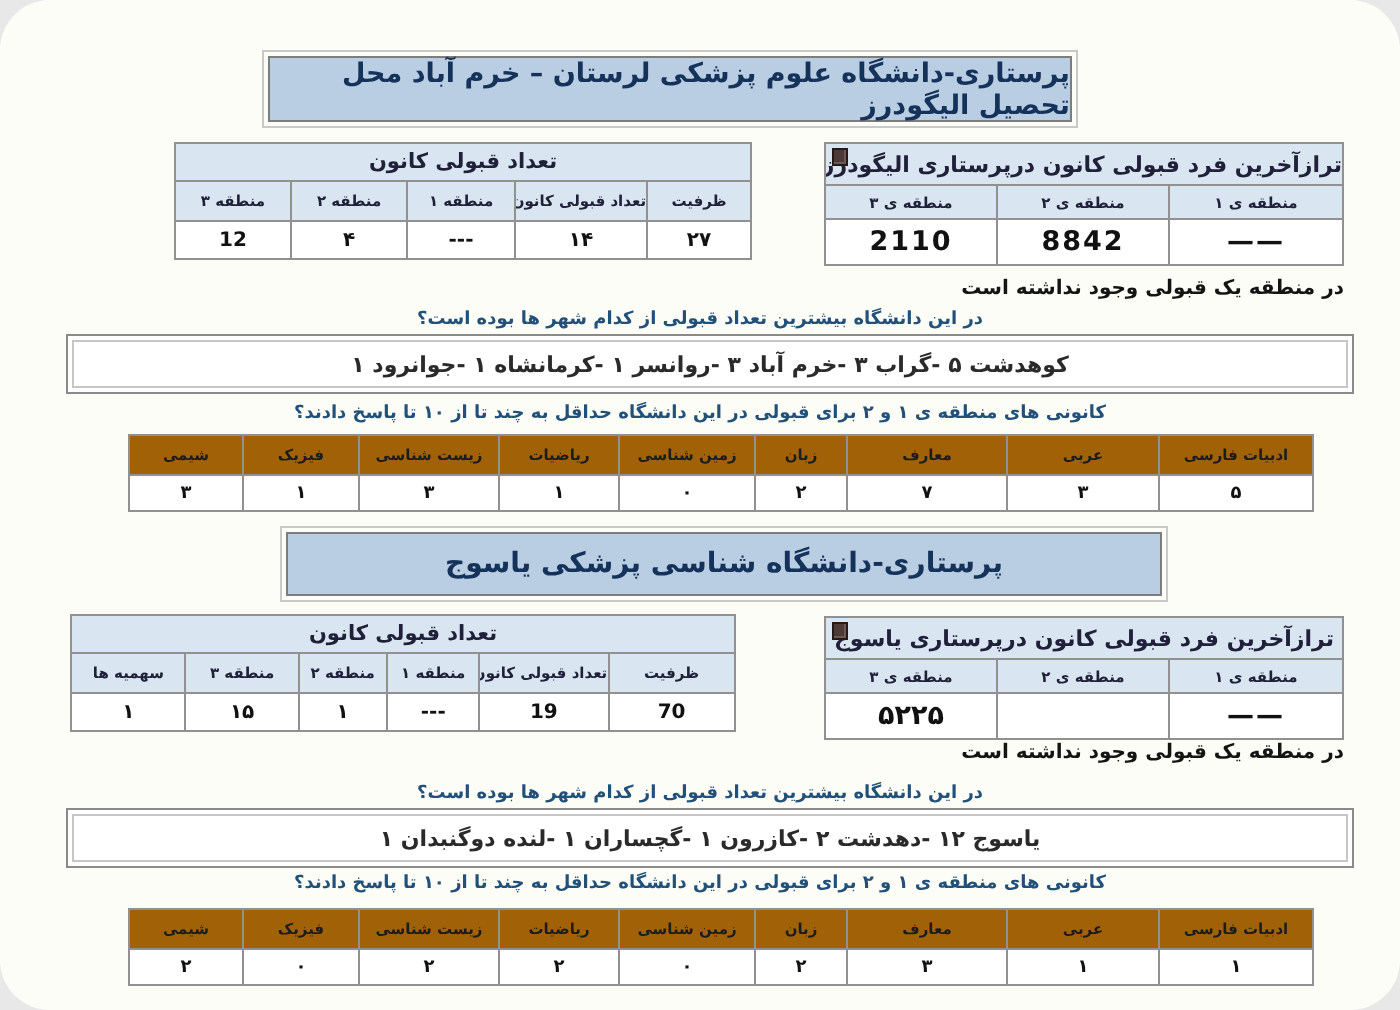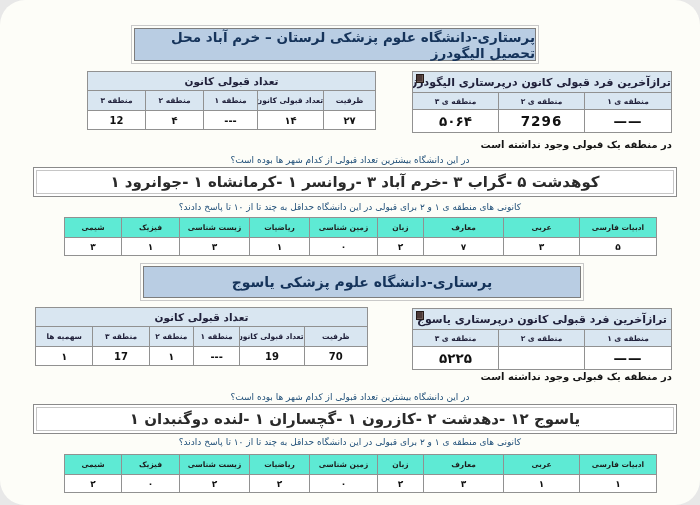--- a/index.html
+++ b/index.html
@@ -34,33 +34,33 @@
   .score-wrap tr.ttl th { height:21px; font-size:11px; }
   .score-wrap tr.cols th { height:17px; }
   .score-wrap tr.vals td { height:23px; font-size:13.5px; letter-spacing:1px; }
   .marker { position:absolute; left:3px; top:3px; width:8px; height:9px;
             background:#4c3a38; box-shadow:inset 0 0 0 1px #241a18, inset -2px -2px 0 #6d5a56; z-index:2; }
 
   .note { position:absolute; right:28px; font-size:10px; font-weight:bold; color:#141414; }
   .n1 { top:139px; } .n2 { top:371px; }
 
   .question { position:absolute; left:0; width:100%; text-align:center;
-              font-size:9px; font-weight:normal; color:#215079; }
+              font-size:9px; font-weight:bold; color:#215079; }
   .qa1 { top:155px; } .qb1 { top:202px; } .qa2 { top:392px; } .qb2 { top:437px; }
 
   .cities-box { position:absolute; left:33px; width:644px; height:30px;
                 background:#fff; border:1px solid #8a8a8a; padding:2px; }
   .cb1 { top:167px; } .cb2 { top:404px; }
   .cities-inner { width:100%; height:100%; border:1px solid #c6c6c6;
                   display:flex; align-items:center; justify-content:center;
-                  font-size:15px; font-weight:bold; color:#2a2a2a;margin-left:26px; }
+                  font-size:11px; font-weight:bold; color:#2a2a2a;margin-left:26px; }
 
   .subject { width:592px; }
   .sub1 { left:64px; top:217px; } .sub2 { left:64px; top:454px; }
-  .subject tr.cols th { background:#5eead4; height:20px; font-size:7.5px; color:#1c1c1c; }
+  .subject tr.cols th { background:#a16207; height:20px; font-size:7.5px; color:#1c1c1c; }
   .subject tr.vals td { height:18px; font-size:9px; }
 </style>
 </head>
 <body>
 
 <div class="page">
   <div class="corner-tri"></div>
 
   <div class="title-bar t1">
     <span>پرستاری-دانشگاه علوم پزشکی لرستان – خرم آباد محل تحصیل الیگودرز</span>
@@ -107,22 +107,22 @@
           <tr class="ttl">
             <th colspan="3">ترازآخرین فرد قبولی کانون درپرستاری الیگودرز</th>
           </tr>
       <tr class="cols">
         <th>منطقه ی ۱</th>
         <th>منطقه ی ۲</th>
         <th>منطقه ی ۳</th>
       </tr>
       <tr class="vals">
         <td>——</td>
-        <td>7296</td>
-        <td>۵۰۶۴</td>
+        <td>8842</td>
+        <td>2110</td>
       </tr>
     </tbody>
       </table>
   </div>
 
   <div class="note n1">در منطقه یک قبولی وجود نداشته است</div>
 
   <div class="question qa1">در این دانشگاه بیشترین تعداد قبولی از کدام شهر ها بوده است؟</div>
 
   <div class="cities-box cb1">
@@ -163,21 +163,21 @@
       <td>۰</td>
       <td>۱</td>
       <td>۳</td>
       <td>۱</td>
       <td>۳</td>
     </tr>
   </tbody>
     </table>
 
   <div class="title-bar t2">
-    <span>پرستاری-دانشگاه علوم پزشکی یاسوج</span>
+    <span>پرستاری-دانشگاه شناسی پزشکی یاسوج</span>
   </div>
 
   <table class="tbl ct2">
     <colgroup>
         <col style="width:63px">
         <col style="width:64px">
         <col style="width:46px">
         <col style="width:44px">
         <col style="width:56px">
         <col style="width:57px">
@@ -192,21 +192,21 @@
       <th>منطقه ۱</th>
       <th>منطقه ۲</th>
       <th>منطقه ۳</th>
       <th>سهمیه ها</th>
     </tr>
     <tr class="vals">
       <td>70</td>
       <td>19</td>
       <td>---</td>
       <td>۱</td>
-      <td>17</td>
+      <td>۱۵</td>
       <td>۱</td>
     </tr>
   </tbody>
     </table>
 
   <div class="score-wrap sw2">
     <div class="marker"></div>
     <table class="tbl">
       <colgroup>
           <col style="width:87px">

